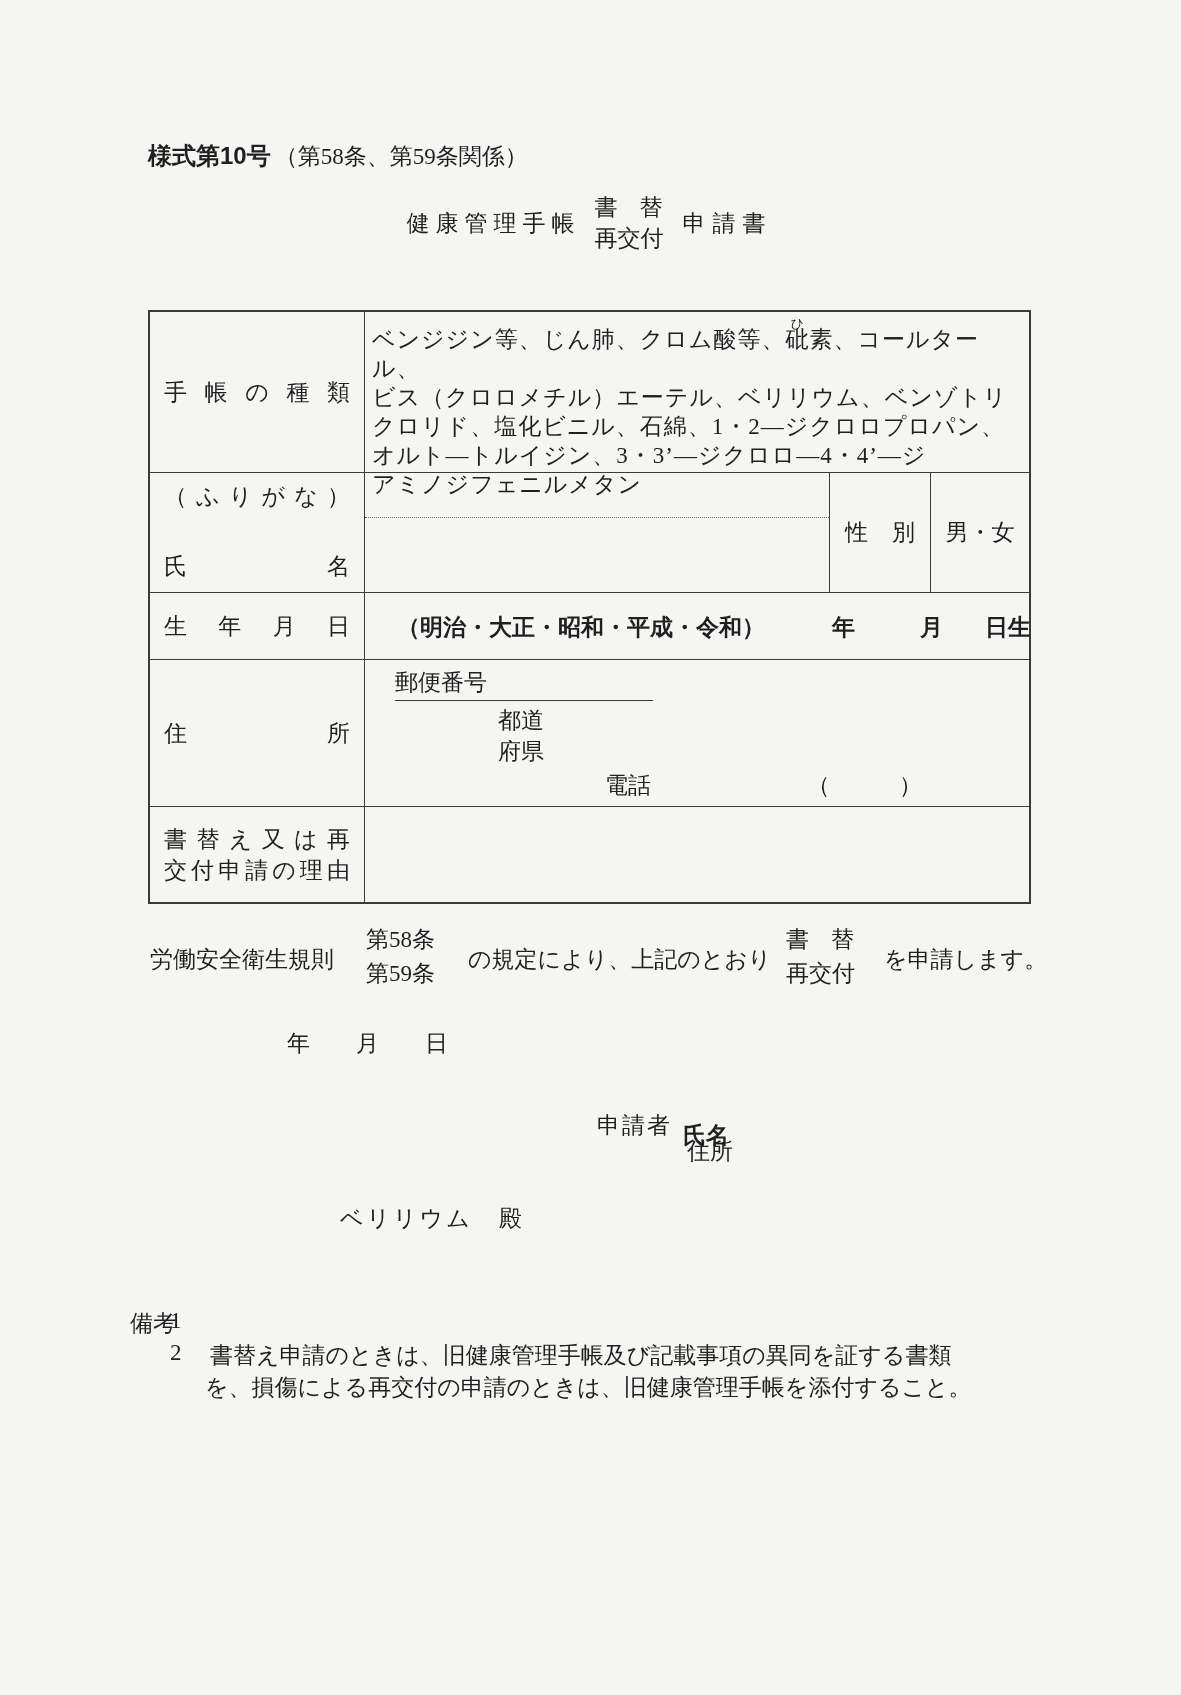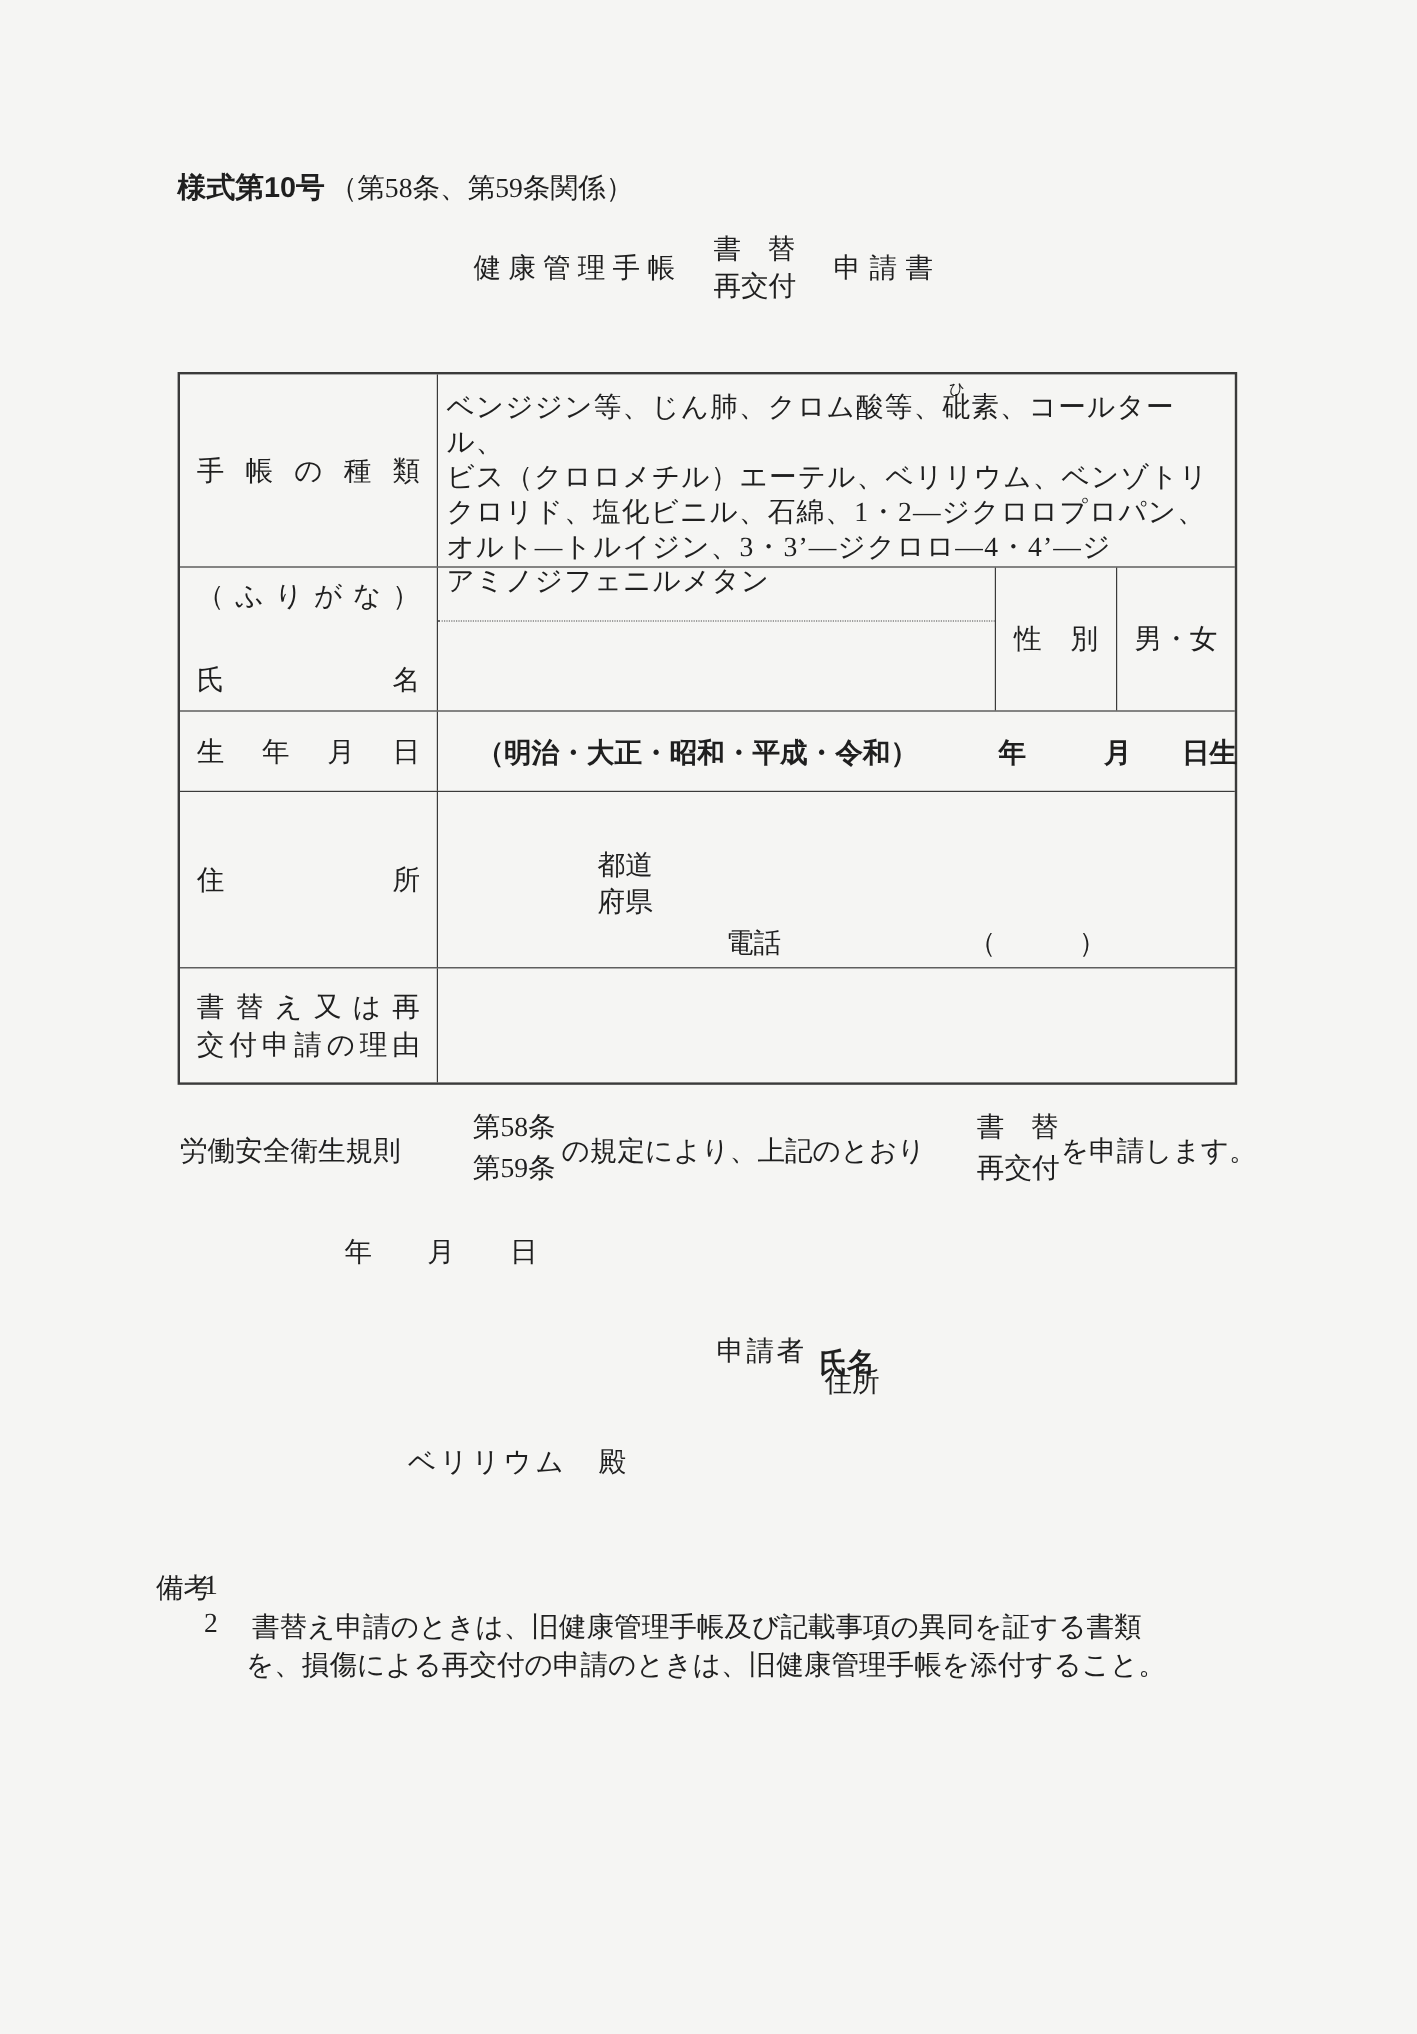--- a/index.html
+++ b/index.html
@@ -17,21 +17,21 @@
     position:relative;
   }
   .abs{position:absolute;}
   .page{position:relative;width:1181px;height:1695px;overflow:hidden;}
 
   
   .form-header{left:148px;top:140px;white-space:nowrap;}
   .form-no{font-family:"Liberation Sans","DejaVu Sans",sans-serif;font-weight:bold;font-size:24px;margin-right:4px;text-align:right;}
 
   
-  .form-title{left:148px;top:192px;width:883px;display:flex;justify-content:center;align-items:center;gap:26px;}
+  .form-title{left:148px;top:192px;width:883px;display:flex;justify-content:center;align-items:center;gap:14px;}
   .title-prefix{letter-spacing:6px;}
   .title-suffix{letter-spacing:7px;margin-left:6px;}
   .stack{display:inline-flex;flex-direction:column;line-height:31px;}
   .w68{width:68px;}
   [data-justify]{display:flex;justify-content:space-between;}
 
   
   .table{left:148px;top:310px;width:883px;border:2px solid var(--line);background:transparent;}
   .trow{display:flex;width:100%;}
   .trow + .trow{border-top:1px solid var(--line);}
@@ -58,21 +58,21 @@
   .r4{height:147px;}
   .postal-wrap{left:30px;top:7px;width:258px;border-bottom:1px solid var(--line);padding-bottom:2px;}
   .pref-wrap{left:133px;top:45px;line-height:31px;}
   .phone-row{top:110px;}
 
   .r5{height:96px;}
   .r5 .label-cell{line-height:31px;}
 
   
   .decl{left:148px;top:918px;width:920px;height:78px;}
-  .decl .stack{line-height:34px;margin-left:28px;}
+  .decl .stack{line-height:34px;}
 
   
   .date-line{left:287px;top:1028px;display:flex;gap:46px;}
 
   
   .applicant-label{left:597px;top:1110px;letter-spacing:2px;}
   .applicant-name{left:683px;top:1120px;font-weight:bold;}
   .applicant-addr{left:687px;top:1136px;}
 
   
@@ -182,20 +182,23 @@
     </div>
 
     <div class="trow r4">
       <div class="label-cell">
         <div data-justify="">
             <span>住</span>
             <span>所</span>
           </div>
       </div>
       <div class="content-cell">
+        <div class="abs postal-wrap">
+          <span>郵便番号</span>
+        </div>
         <div class="abs pref-wrap">
           <div>都道</div>
           <div>府県</div>
         </div>
         <div class="abs phone-row" style="left:0;width:100%;">
           <span class="abs" style="left:240px;">電話</span>
           <span class="abs" style="left:442px;">（</span>
           <span class="abs" style="left:534px;">）</span>
         </div>
       </div>

